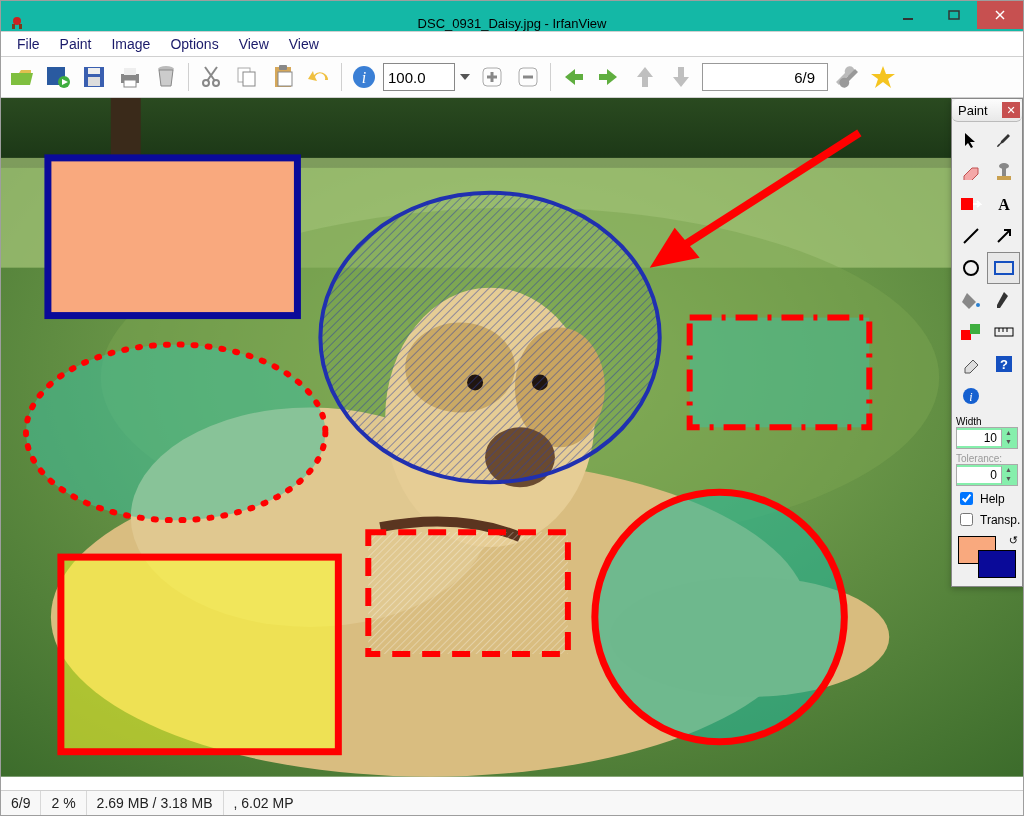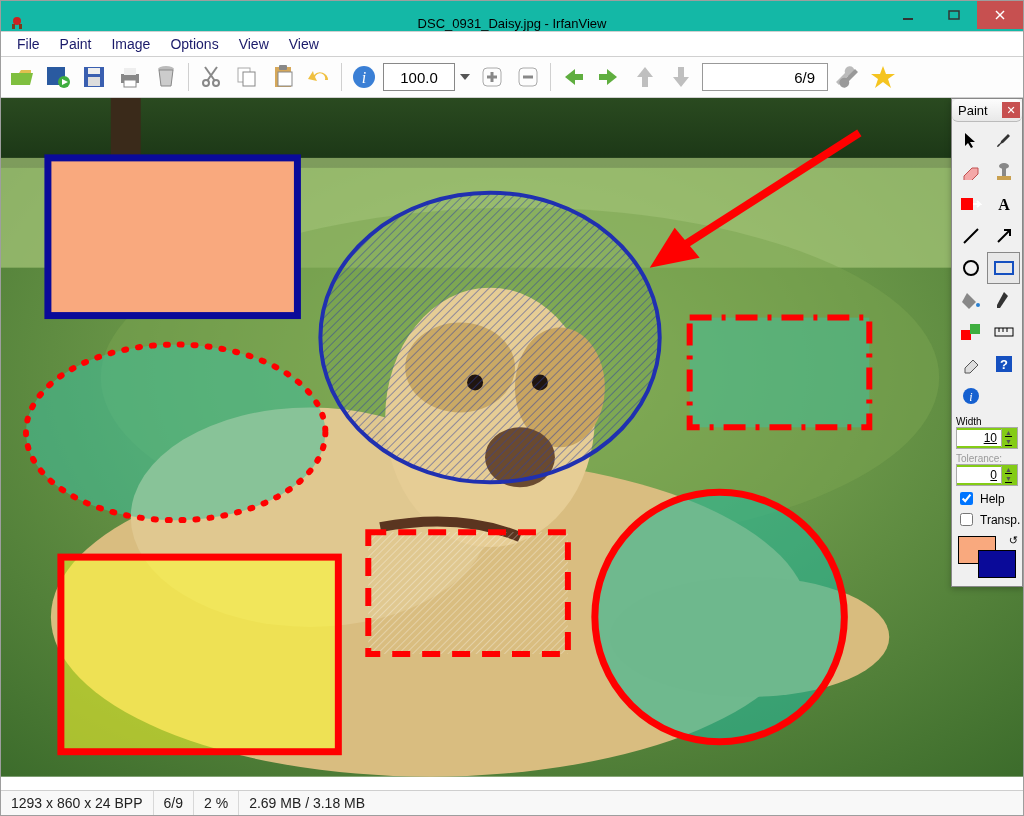--- a/index.html
+++ b/index.html
@@ -12,41 +12,41 @@
   .win-btn{width:46px;height:28px;display:flex;align-items:center;justify-content:center;font-family:inherit;}
   .win-btn.close{background:#c75050;color:#fff;}
   .win-btn.min svg, .win-btn.max svg{stroke:#555;}
   
   #menubar{height:24px;display:flex;align-items:center;padding:0 8px;gap:4px;font-size:14px;color:#1a1a6a;}
   #menubar span{padding:2px 8px;}
   
   #toolbar{height:40px;display:flex;align-items:center;padding:0 4px;border-top:1px solid #d0d0d0;border-bottom:1px solid #d0d0d0;gap:2px;background:#fdfdfd;}
   .tbtn{width:34px;height:34px;display:flex;align-items:center;justify-content:center;border-radius:2px;}
   .tsep{width:1px;height:28px;background:#d0d0d0;margin:0 3px;}
-  #zoom-box{width:62px;height:26px;border:1px solid #888;display:flex;align-items:center;justify-content:center;padding:0 4px;font-size:15px;background:#fff;}
+  #zoom-box{width:62px;height:26px;border:1px solid #888;display:flex;align-items:center;justify-content:flex-start;padding:0 4px;font-size:15px;background:#fff;}
   #zoom-dd{width:16px;height:28px;display:flex;align-items:center;justify-content:center;}
   #img-index-box{width:112px;height:26px;border:1px solid #999;display:flex;align-items:center;justify-content:flex-end;padding-right:12px;font-size:15px;background:#fff;margin-left:2px;}
   
   #canvas-wrap{flex:1;position:relative;overflow:hidden;}
   #canvas{position:absolute;inset:0;}
   
   #statusbar{height:24px;border-top:1px solid #cfcfcf;display:flex;align-items:center;font-size:14px;color:#222;background:#f8f8f8;}
   #statusbar .cell{padding:0 10px;border-right:1px solid #d8d8d8;height:100%;display:flex;align-items:center;white-space:nowrap;}
   #statusbar .cell:last-child{border-right:none;flex:1;}
   
   #paint-panel{position:absolute;top:0;right:0;width:70px;background:#f0f0f0;border:1px solid #888;box-shadow:0 2px 6px rgba(0,0,0,0.25);font-size:12px;}
   #paint-panel .pp-title{height:22px;background:linear-gradient(#fdfdfd,#e8e8e8);border-bottom:1px solid #bbb;display:flex;align-items:center;justify-content:space-between;padding-left:6px;font-size:13px;border-radius:6px;}
   #paint-panel .pp-title .pp-close{width:18px;height:16px;background:#c75050;color:#fff;display:flex;align-items:center;justify-content:center;font-size:11px;margin-right:2px;}
   .tool-grid{display:grid;grid-template-columns:1fr 1fr;gap:0;padding:2px;}
   .tool-cell{height:30px;display:flex;align-items:center;justify-content:center;border:1px solid transparent;}
   .tool-cell.sel{border:1px solid #888;background:#e8e8e8;}
   .pp-section{padding:2px 4px;}
   .pp-label{font-size:10px;}
   .pp-label.dis{color:#9a9a9a;}
-  .spin{display:flex;align-items:center;border:1px solid #aaa;background:#84cc16;height:20px;text-decoration:underline;}
+  .spin{display:flex;align-items:center;border:1px solid #aaa;background:#86efac;height:20px;}
   .spin input{border:none;width:38px;text-align:right;padding-right:4px;font-size:12px;outline:none;}
   .spin .arrows{width:14px;display:flex;flex-direction:column;}
   .spin .arrows div{height:9px;font-size:7px;line-height:7px;text-align:center;border-left:1px solid #aaa;color:#555;}
   .chk{display:flex;align-items:center;gap:4px;padding:1px 4px;font-size:12px;}
   .swatches{position:relative;height:46px;margin:4px 4px 6px 4px;}
   .sw-fore{position:absolute;width:36px;height:26px;background:#f9a97e;border:1px solid #000;top:2px;left:2px;}
   .sw-back{position:absolute;width:36px;height:26px;background:#0a0a99;border:1px solid #000;top:16px;left:22px;}
   .sw-swap{position:absolute;top:0;right:0;font-size:11px;}
 </style>
 </head>
@@ -409,18 +409,18 @@
         </label>
       <div class="swatches">
         <div class="sw-fore"></div>
         <div class="sw-back"></div>
         <div class="sw-swap">↺</div>
       </div>
     </div>
   </div>
 
   <div id="statusbar">
-    <div class="cell">1293 x 860 x 24 BPP</div>
     <div class="cell">6/9</div>
     <div class="cell">2 %</div>
     <div class="cell">2.69 MB / 3.18 MB</div>
+    <div class="cell">, 6.02 MP</div>
   </div>
 </div>
 
 </body></html>

